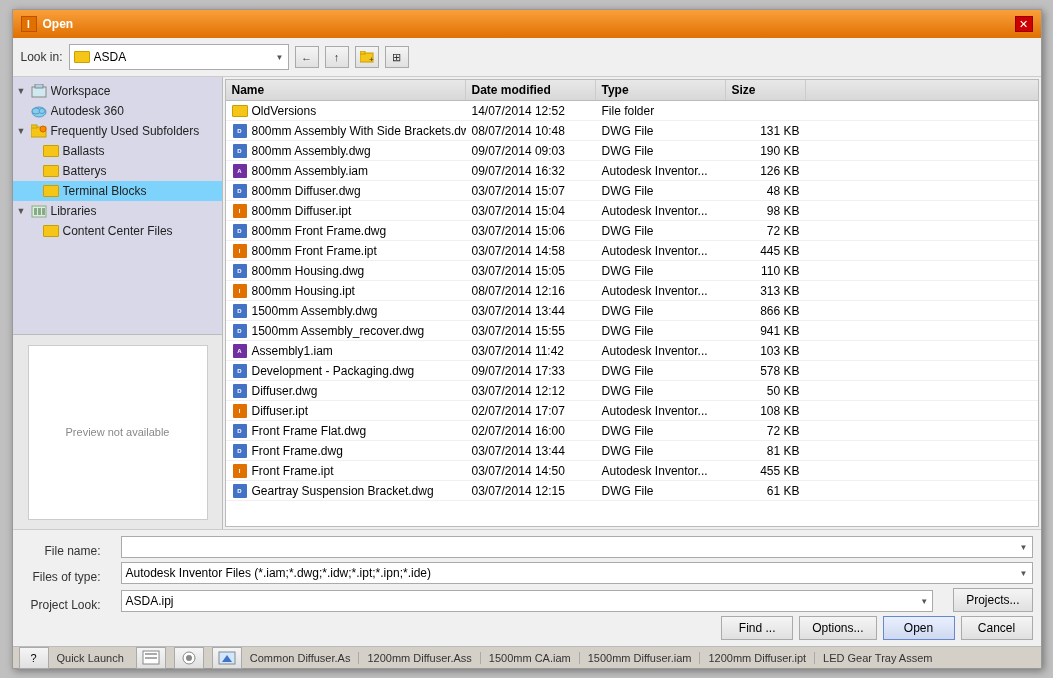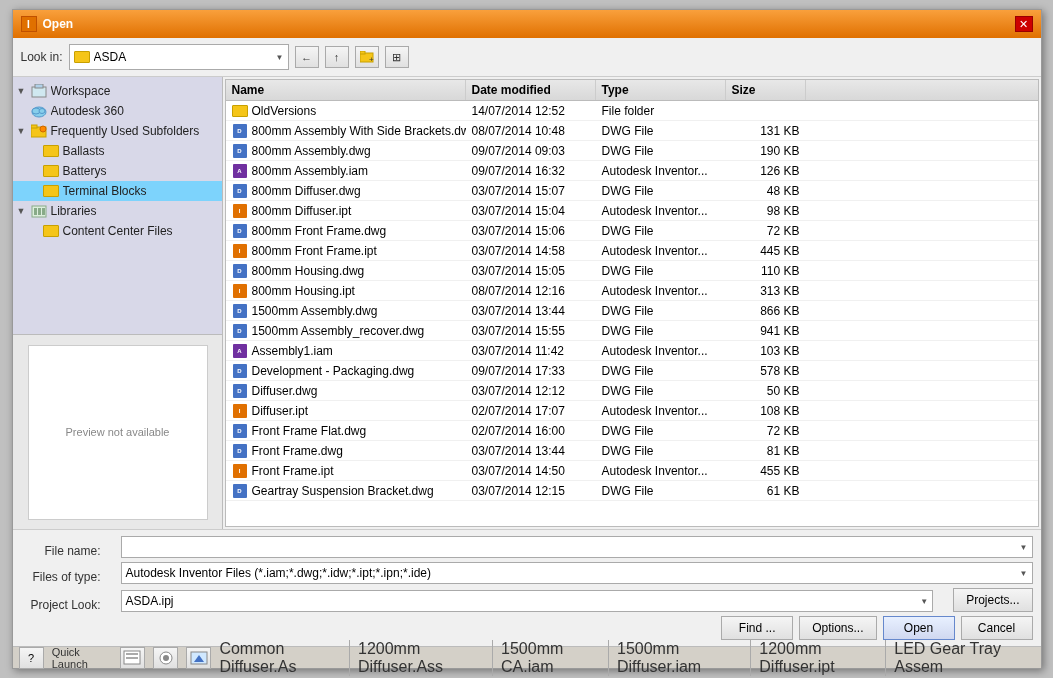--- a/index.html
+++ b/index.html
@@ -433,21 +433,21 @@
       align-items: center;
       height: 22px;
       background: #d4d0c8;
       border-top: 1px solid #bbb;
       padding: 0 6px;
       gap: 8px;
       flex-shrink: 0;
     }
 
     .status-item {
-      font-size: 16px;
+      font-size: 11px;
       color: #333;
       border-right: 1px solid #aaa;
       padding-right: 8px;
     }
 
     .status-item:last-child {
       border-right: none;
     }
 
     .quick-btn {

